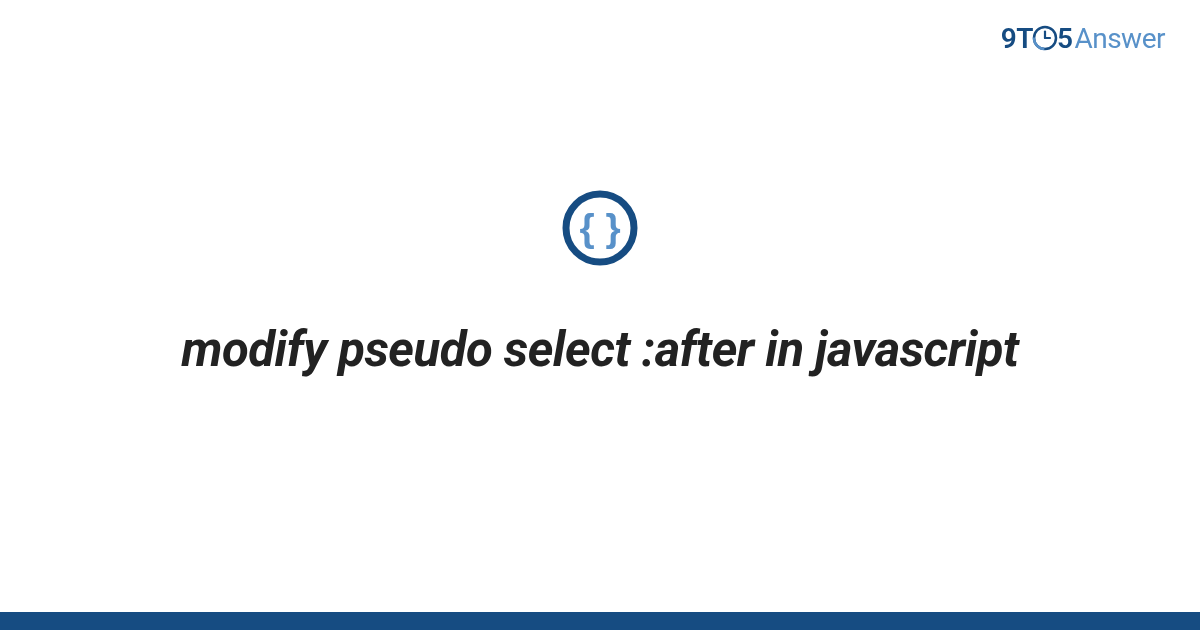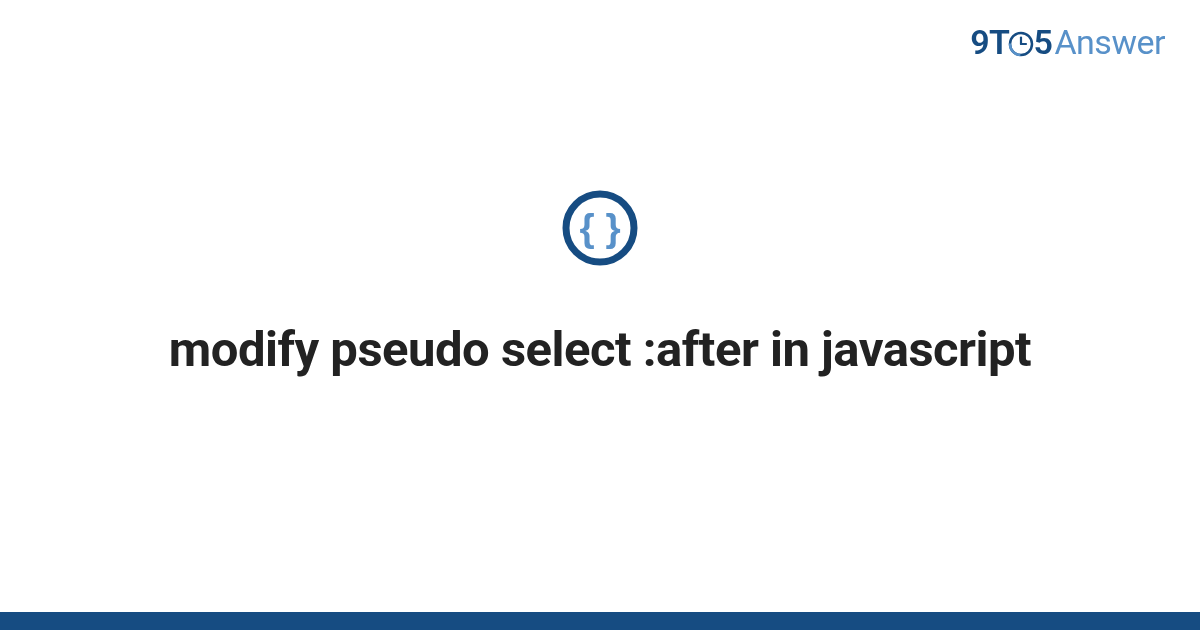--- a/index.html
+++ b/index.html
@@ -16,21 +16,21 @@
       position: relative;
       overflow: hidden;
     }
     
     .logo {
       position: absolute;
       top: 22px;
       right: 35px;
       display: flex;
       align-items: baseline;
-      font-size: 34px;
+      font-size: 28px;
       font-weight: 600;
       letter-spacing: -0.5px;
       margin-left: 36px;
     }
     
     .logo-9t {
       color: #164c82;
     }
     
     .logo-clock {
@@ -70,20 +70,21 @@
       margin-bottom: 48px;
     }
     
     .title {
       font-size: 49px;
       font-weight: 700;
       color: #222222;
       text-align: center;
       line-height: 1.25;
       letter-spacing: -0.5px;
+      font-style: italic;
     }
     
     .footer-bar {
       position: absolute;
       bottom: 0;
       left: 0;
       right: 0;
       height: 18px;
       background: #164c82;
     }

